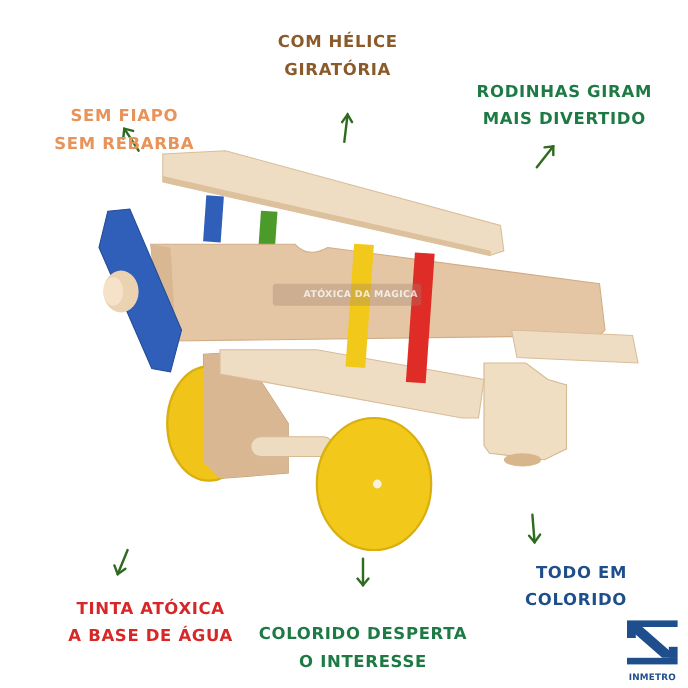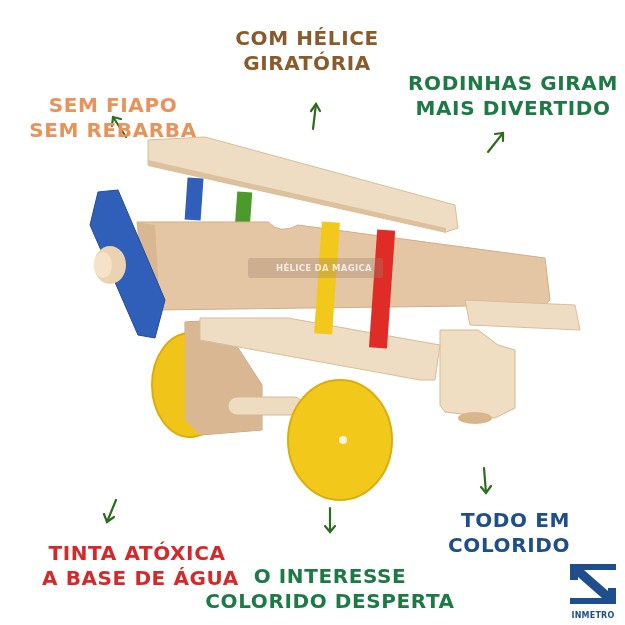--- a/index.html
+++ b/index.html
@@ -1,18 +1,18 @@
 <!DOCTYPE html>
 <html><head>
 <meta charset="utf-8">
 <style>
   html, body { margin:0; padding:0; }
   body { width:625px; height:625px; background:#ffffff; position:relative; overflow:hidden;
          font-family:"DejaVu Sans", sans-serif; }
-  .label { position:absolute; font-weight:bold; text-align:center; line-height:25px; font-size:20px; letter-spacing:0.6px; white-space:nowrap; }
+  .label { position:absolute; font-weight:bold; text-align:center; line-height:25px; font-size:15px; letter-spacing:0.6px; white-space:nowrap; }
   .label span { display:block; }
   #scene { position:absolute; left:0; top:0; width:625px; height:625px; }
   .inmetro { position:absolute; left:568px; top:562px; width:50px; }
   .inmetro-text { font-family:"DejaVu Sans", sans-serif; font-weight:bold; font-size:8px; color:#1f4e8c; text-align:center; margin-top:1px; letter-spacing:0.2px; }
   .watermark { position:absolute; left:248px; top:258px; width:135px; height:20px; background:rgba(160,130,110,0.35);
                border-radius:3px; color:rgba(255,255,255,0.75); font-size:8.5px; font-weight:bold; line-height:20px; padding-left:28px; box-sizing:border-box; letter-spacing:0.3px; }
 </style>
 </head>
 <body>
 
@@ -72,21 +72,21 @@
         <line x1="330" y1="508" x2="330" y2="532"></line>
         <polyline points="325,526 330,532 335,526"></polyline>
       </g>
     <g>
         <line x1="484" y1="468" x2="486" y2="493"></line>
         <polyline points="481,487 486,493 491,486"></polyline>
       </g>
   </g>
 </svg>
 
-<div class="watermark">HÉLICE DA MAGICA</div>
+<div class="watermark">ATÓXICA DA MAGICA</div>
 
 <div class="label" style="left:28px; top:54px; width:170px; color:#E8935A;margin-top:39px;">
   <span>SEM FIAPO</span>
   <span>SEM REBARBA</span>
 </div>
 
 <div class="label" style="left:222px; top:26px; width:170px; color:#8A5A2B;">
   <span>COM HÉLICE</span>
   <span>GIRATÓRIA</span>
 </div>
@@ -95,22 +95,22 @@
   <span>RODINHAS GIRAM</span>
   <span>MAIS DIVERTIDO</span>
 </div>
 
 <div class="label" style="left:10px; top:541px; width:190px; color:#D62828;margin-left:32px;">
   <span>TINTA ATÓXICA</span>
   <span>A BASE DE ÁGUA</span>
 </div>
 
 <div class="label" style="left:205px; top:564px; width:250px; color:#1E7A45;">
+  <span>COLORIDO DESPERTA</span>
   <span>O INTERESSE</span>
-  <span>COLORIDO DESPERTA</span>
 </div>
 
 <div class="label" style="left:440px; top:508px; width:130px; color:#1F4E8C;text-align:right;">
   <span>TODO EM</span>
   <span>COLORIDO</span>
 </div>
 
 <div class="inmetro">
   <svg width="50" height="44" viewBox="0 0 50 44" xmlns="http://www.w3.org/2000/svg">
     <rect x="2" y="2" width="46" height="6" fill="#1F4E8C"></rect>

